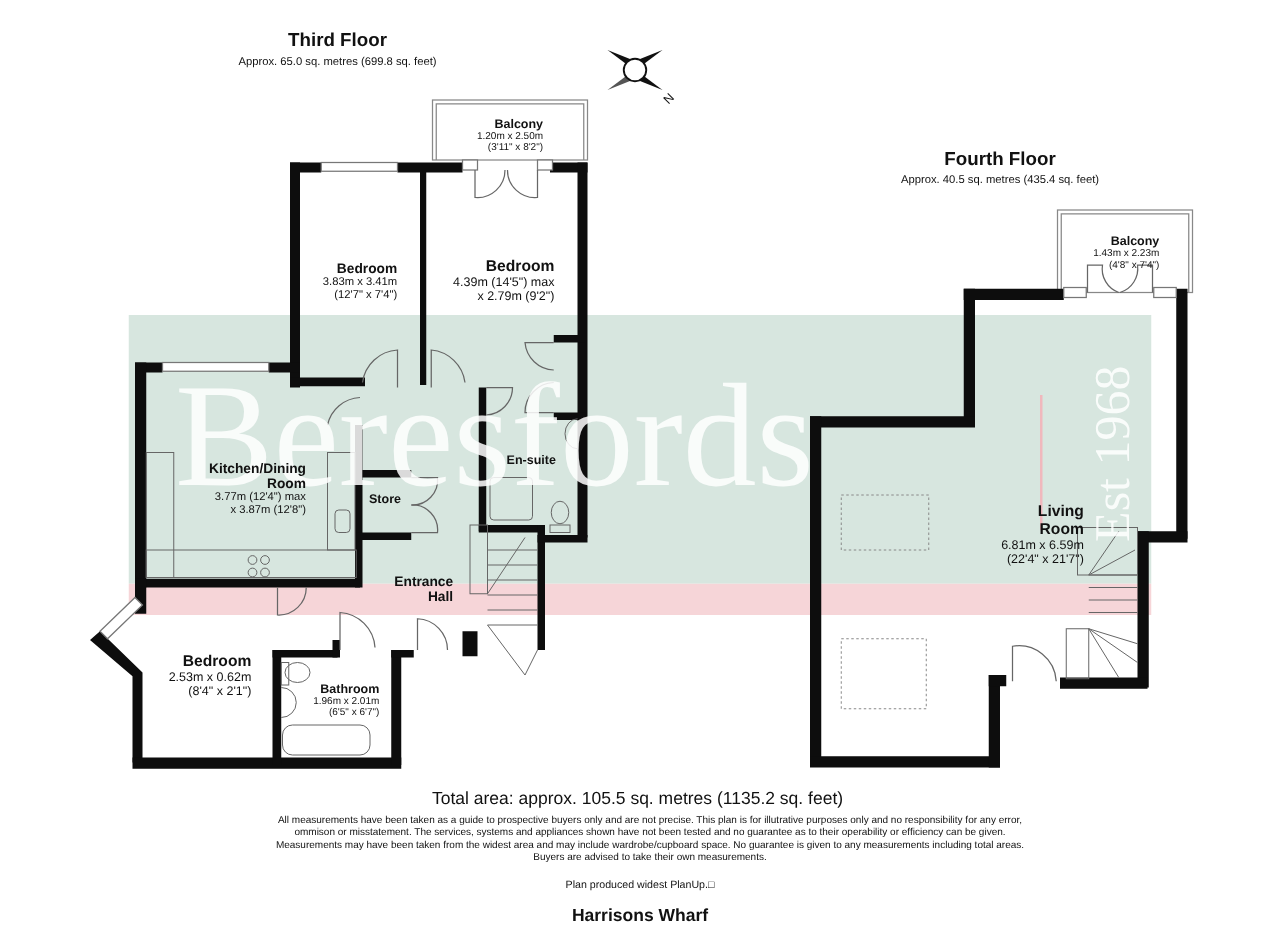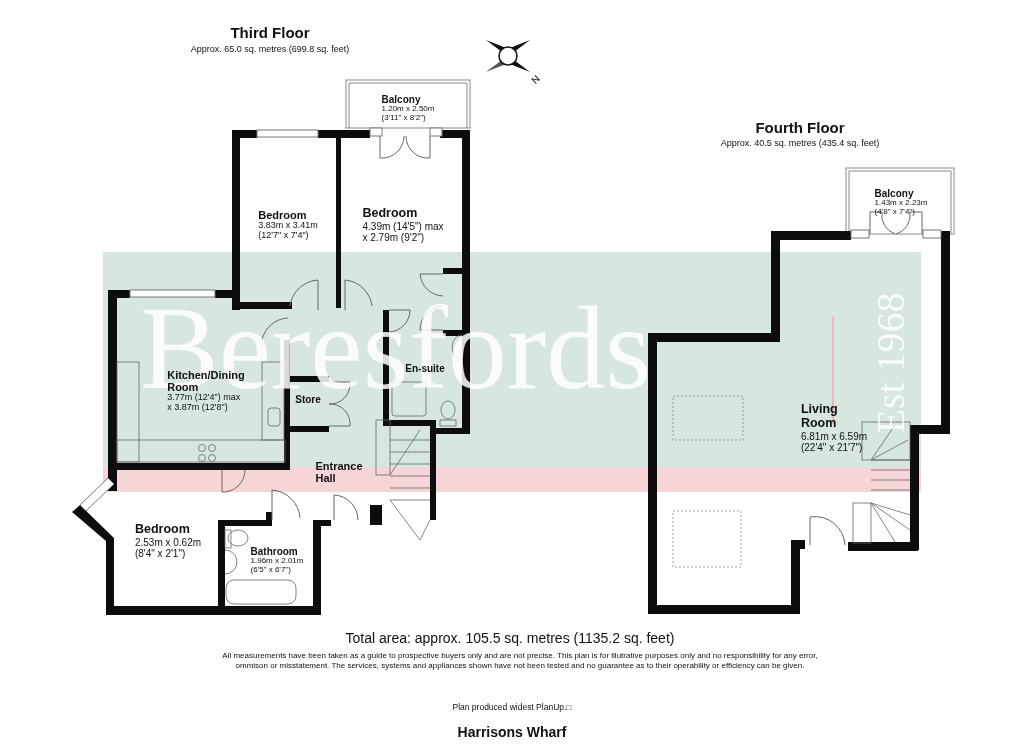--- a/index.html
+++ b/index.html
@@ -1,21 +1,21 @@
 <!DOCTYPE html>
 <html><head>
 <meta charset="utf-8">
 <style>
   html, body { margin: 0; padding: 0; background: #ffffff; }
   body { width: 1024px; height: 744px; position: relative; overflow: hidden; font-family: "Liberation Sans", sans-serif; color: #111; }
   .abs { position: absolute; }
   svg.plan { position: absolute; left: 0; top: 0; }
   .floor-title { position: absolute; font-weight: bold; font-size: 15px; text-align: center; white-space: nowrap; }
   .floor-sub { position: absolute; font-size: 9px; text-align: center; white-space: nowrap; }
-  .room { position: absolute; text-align: left; line-height: 1.1; white-space: nowrap; transform: translateX(-50%); }
+  .room { position: absolute; text-align: right; line-height: 1.1; white-space: nowrap; transform: translateX(-50%); }
   .room .name { font-weight: bold; font-size: 12.5px; display: block; }
   .room .dim { font-size: 10px; display: block; }
   .room.small .name { font-size: 10px; }
   .room.small .dim { font-size: 8px; }
   .room.mid .name { font-size: 11px; }
   .room.mid .dim { font-size: 9px; }
   .watermark { position: absolute; font-family: "Liberation Serif", serif; color: rgba(255,255,255,0.85); white-space: nowrap; pointer-events: none; }
   .footer-total { position: absolute; left: 0; width: 1020px; top: 630px; text-align: center; font-size: 14px; }
   .disclaimer { position: absolute; left: 180px; width: 680px; top: 651px; text-align: center; font-size: 8px; line-height: 1.25; }
   .credit { position: absolute; left: 0; width: 1024px; top: 702px; text-align: center; font-size: 8.5px; line-height: 1.2; }
@@ -253,17 +253,19 @@
   <span class="name">Living</span>
   <span class="name">Room</span>
   <span class="dim">6.81m x 6.59m</span>
   <span class="dim">(22'4" x 21'7")</span>
 </div>
 
 <div class="footer-total">Total area: approx. 105.5 sq. metres (1135.2 sq. feet)</div>
 <div class="disclaimer">
   <div>All measurements have been taken as a guide to prospective buyers only and are not precise. This plan is for illutrative purposes only and no responsibility for any error,</div>
   <div>ommison or misstatement. The services, systems and appliances shown have not been tested and no guarantee as to their operability or efficiency can be given.</div>
+  <div>Measurements may have been taken from the widest area and may include wardrobe/cupboard space. No guarantee is given to any measurements including total areas.</div>
+  <div>Buyers are advised to take their own measurements.</div>
 </div>
 <div class="credit">
   <div>Plan produced widest PlanUp.□</div>
 </div>
 <div class="property-name">Harrisons Wharf</div>
 
 </body></html>

